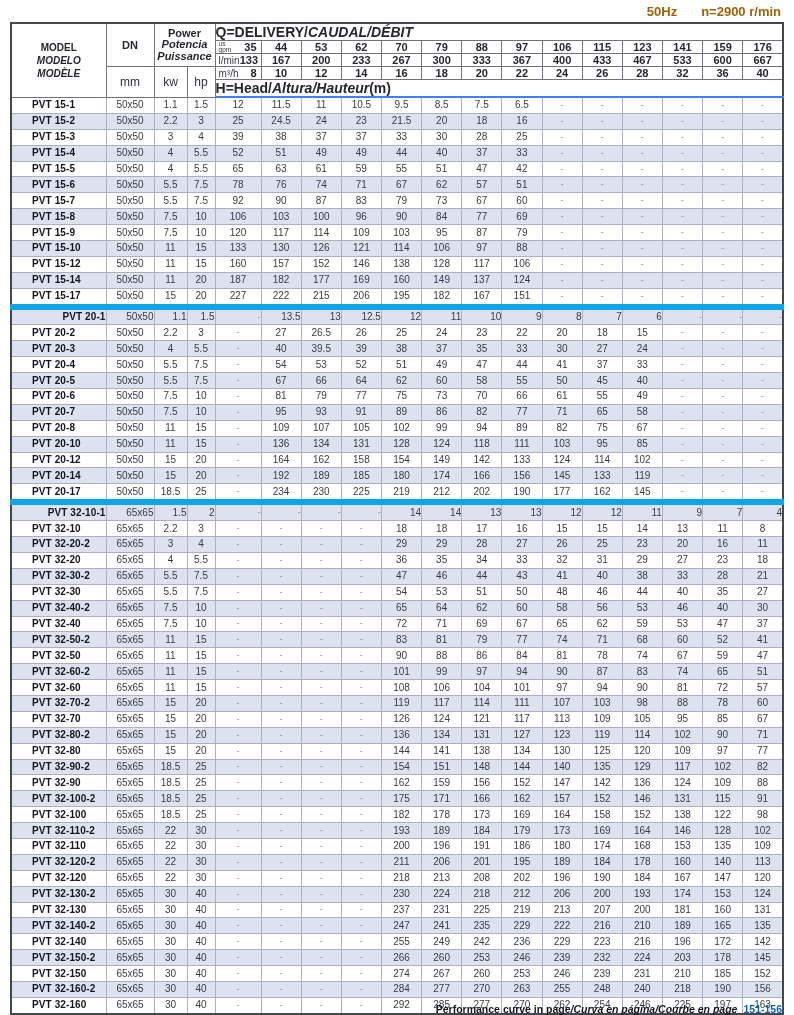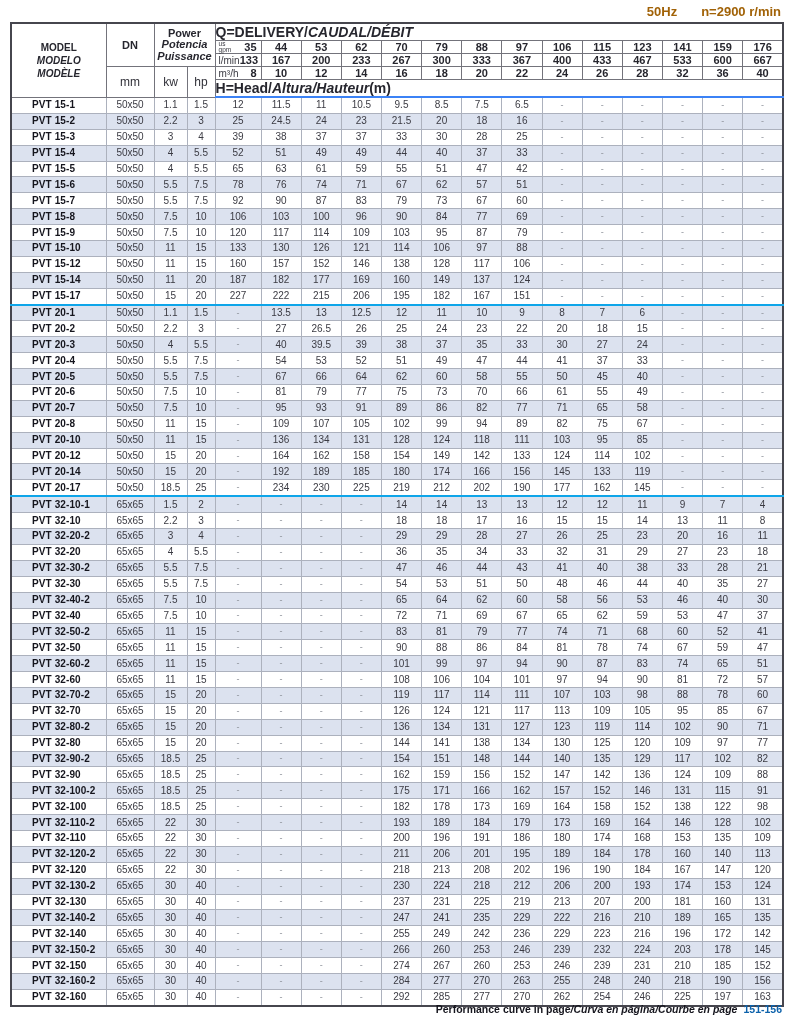--- a/index.html
+++ b/index.html
@@ -15,21 +15,21 @@
 
   table.perf {
     position:absolute; left:10px; top:22px; width:774px;
     border-collapse:collapse; table-layout:fixed;
     border:2px solid #46464e;
   }
   thead th { border:1px solid #73737b; padding:0; font-weight:bold; color:#26262e; vertical-align:middle; }
   tbody td { border:1px solid #acb1bd; padding:0; height:14.9px; text-align:center;
              font-size:10px; line-height:1; color:#3b3b43; overflow:hidden; white-space:nowrap; }
   tbody tr:nth-child(even) { background:#dce2ef; }
-  tbody tr.group-start td { border-top:2px solid #0ea5e9; }
+  tbody tr.group-start td { border-top:6px solid #0ea5e9;text-align:right; }
 
   td.model { text-align:left; padding-left:20px; font-weight:bold; color:#15151d; letter-spacing:0.1px; }
   td.dash  { color:#8d919a; font-size:9px; }
 
   .model-h { font-size:10px; line-height:13px; }
   .model-h .m2 { font-style:italic; }
   .power-h { font-size:11px; line-height:11.5px; }
   .power-h .p2 { font-style:italic; }
   .dn-h { font-size:11px; }
   .mm-h, .kw-h, .hp-h { font-weight:normal; font-size:12px; color:#32323a; }

